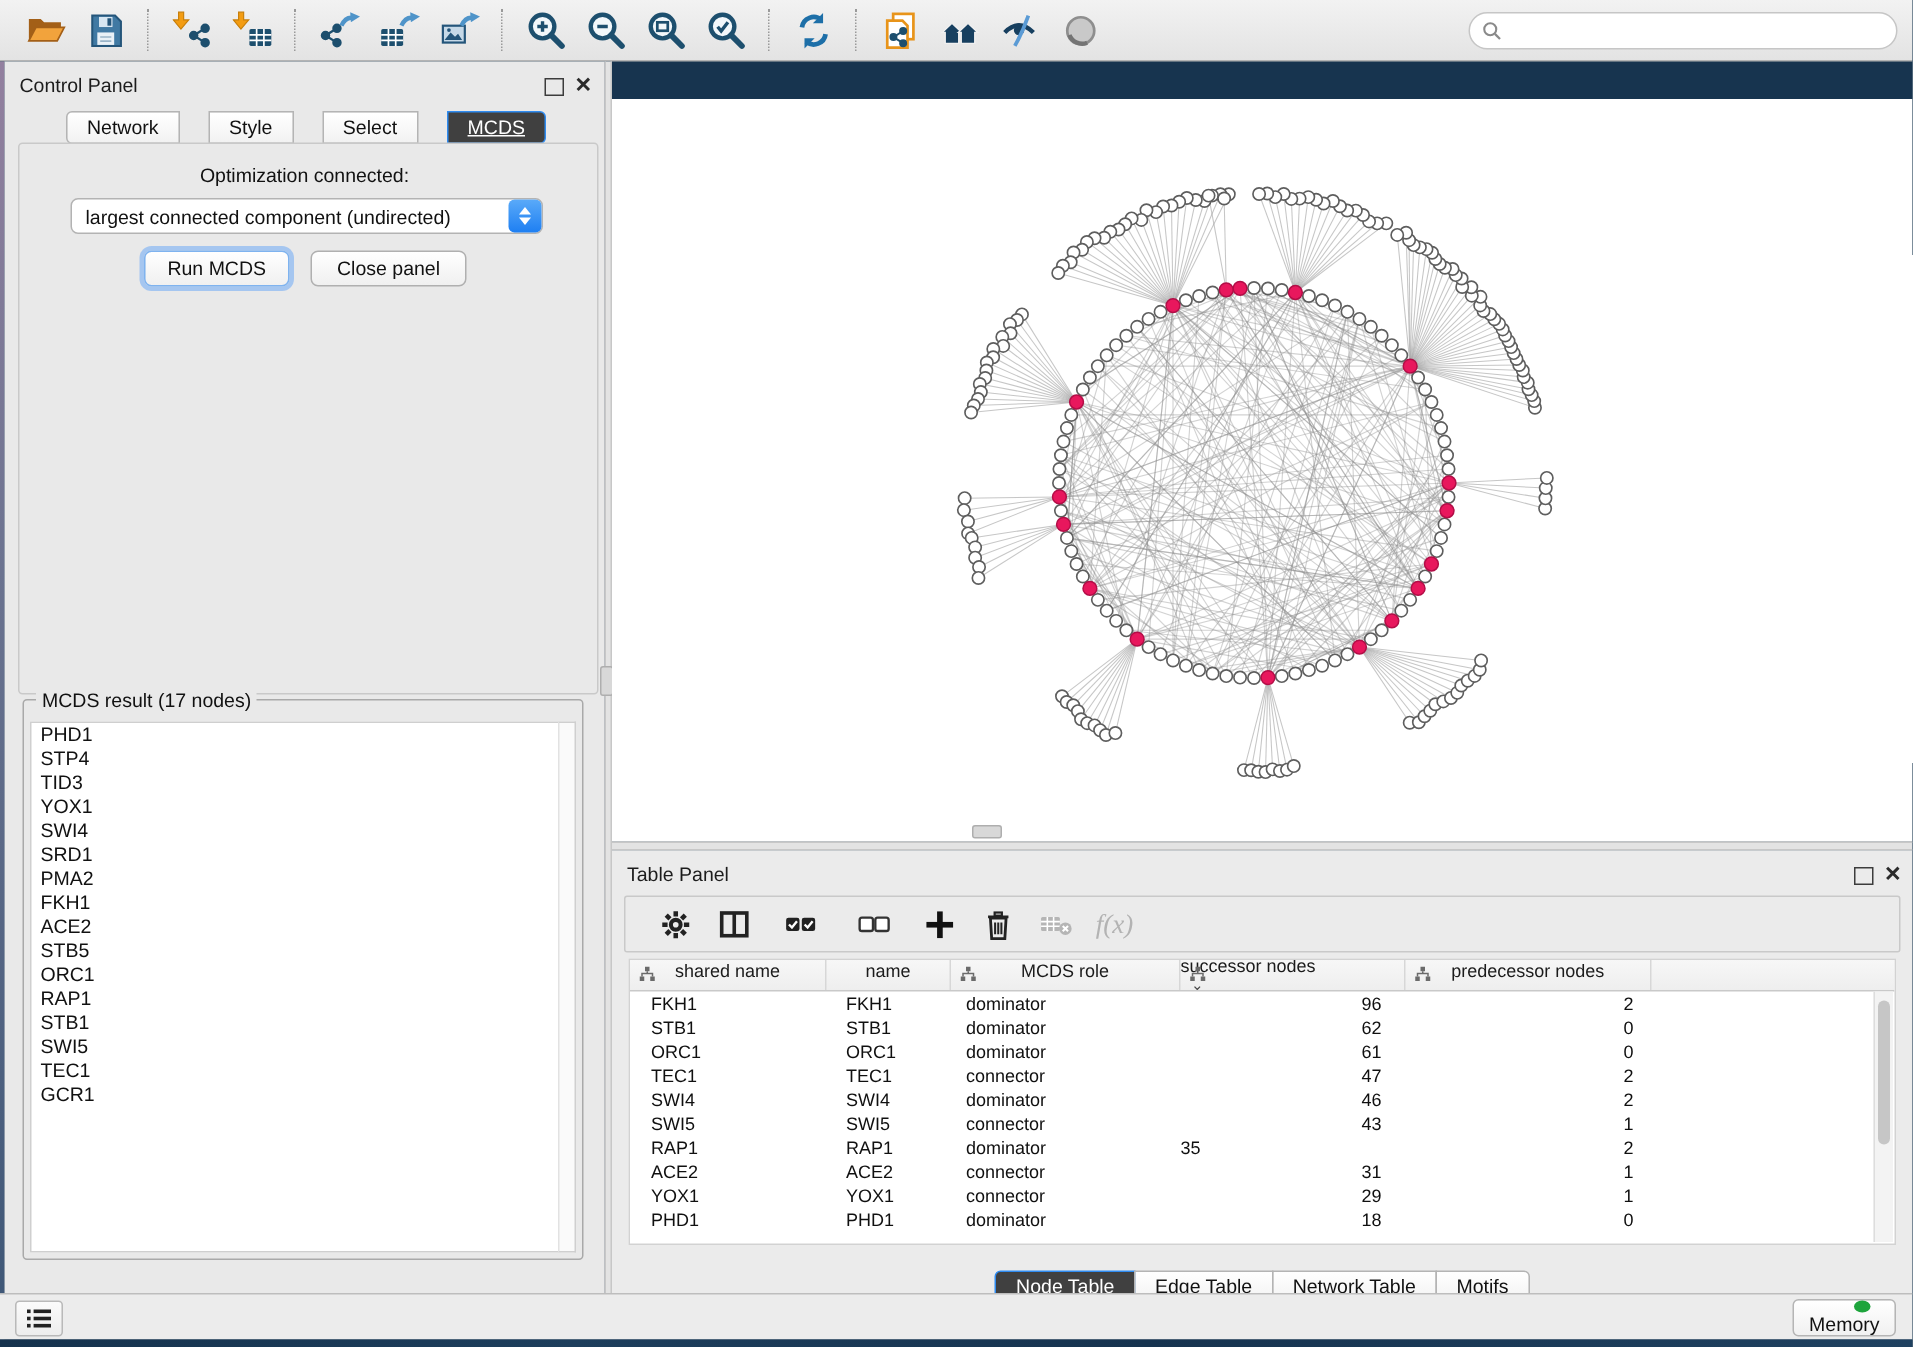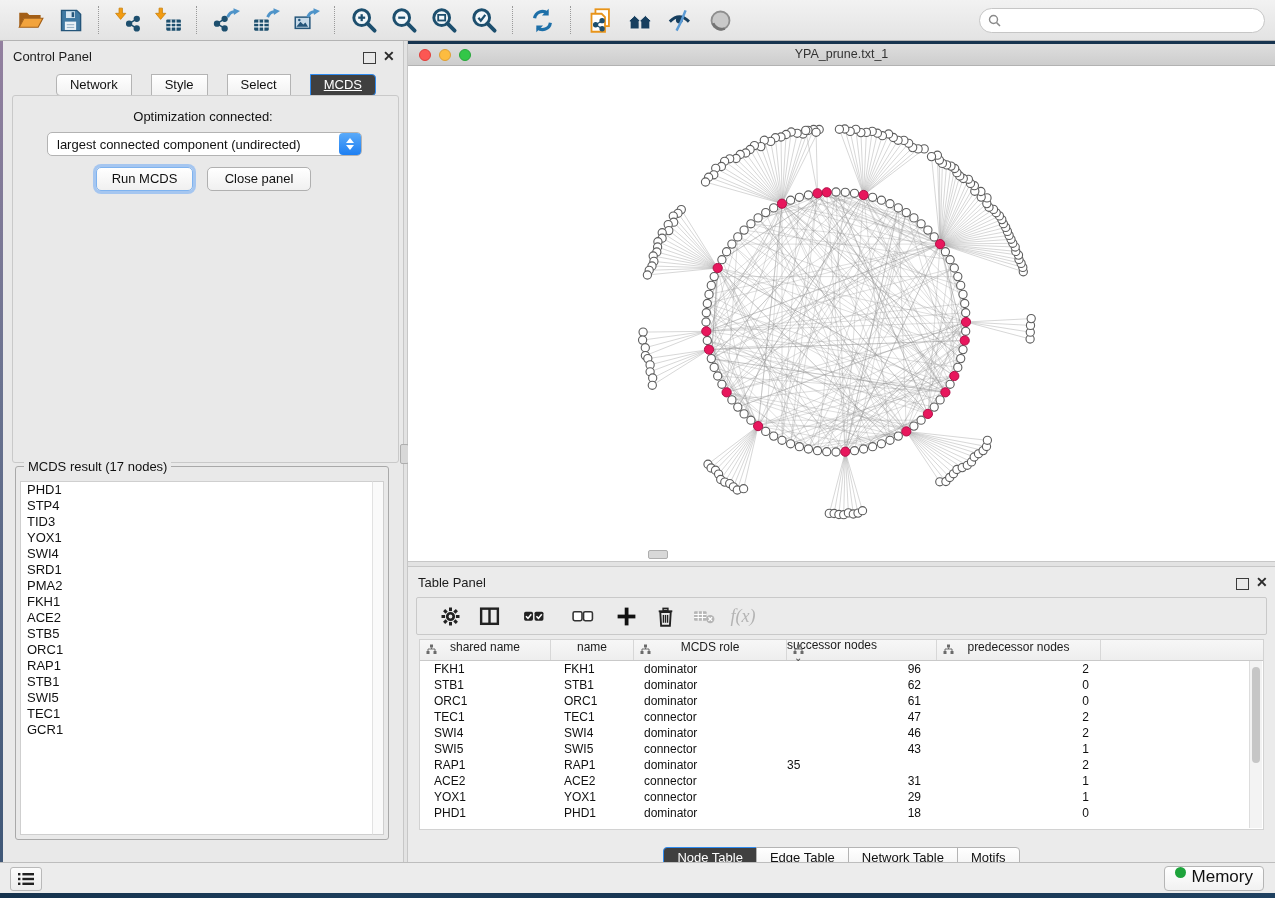--- a/index.html
+++ b/index.html
@@ -19,21 +19,21 @@
   
   .sliver-left{position:absolute;left:0;top:41px;width:3px;height:852px;background:linear-gradient(#93809f,#6b7390 40%,#3d5676);}
   .wallpaper-bottom{position:absolute;left:0;top:893px;width:1275px;height:5px;background:linear-gradient(90deg,#15324d,#1d3e5c 30%,#16334f 60%,#1f4160);}
 
   
   .control-panel{position:absolute;left:3px;top:41px;width:400px;height:821px;background:#e9e9e9;box-sizing:border-box;}
   .panel-title{position:absolute;left:10px;top:8px;font-size:13px;color:#1c1c1c;}
   .float-icon{position:absolute;width:11px;height:10px;border:1.5px solid #3c3c3c;top:11px;}
   .close-icon{position:absolute;top:8px;font-size:14px;font-weight:bold;color:#2b2b2b;line-height:14px;}
   .cp-float{left:360px;} .cp-close{left:380px;}
-  .tabs-row{position:absolute;left:13px;top:33px;width:100%;display:flex;justify-content:center;gap:20px;}
+  .tabs-row{position:absolute;left:1px;top:33px;width:100%;display:flex;justify-content:center;gap:20px;}
   .seg{border:1px solid #b4b4b4;background:linear-gradient(#ffffff,#f2f2f2);height:20px;line-height:20px;font-size:13px;padding:0 13px;margin-left:-1px;color:#111;}
   .seg.first{border-radius:4px 0 0 4px;margin-left:0;}
   .seg.last{border-radius:0 4px 4px 0;}
   .seg.active{background:#404040;border-color:#2f8bf0;color:#fff;text-decoration:underline;}
   .cp-pane{position:absolute;left:9px;top:54px;width:385px;height:366px;border:1px solid #c9c9c9;border-radius:3px;}
   .opt-label{position:absolute;left:0;top:68px;width:100%;text-align:center;font-size:13px;color:#111;}
   .dropdown{position:absolute;left:44px;top:91px;width:315px;height:24px;background:#fff;border:1px solid #b3b3b3;border-radius:5px;box-sizing:border-box;display:flex;align-items:center;}
   .dropdown .dd-text{flex:1;font-size:13px;color:#111;padding-left:9px;white-space:nowrap;overflow:hidden;}
   .dd-btn{width:22px;height:22px;margin-right:0px;border-radius:4px;background:linear-gradient(#5aaaf9,#1e7ff2);display:flex;flex-direction:column;align-items:center;justify-content:center;gap:2px;}
   .dd-up{width:0;height:0;border-left:4px solid transparent;border-right:4px solid transparent;border-bottom:5px solid #fff;}
@@ -80,21 +80,21 @@
   .th .sort{margin-left:7px;font-size:10px;color:#444;}
   .trow{display:flex;height:16px;line-height:16px;font-size:12px;color:#101010;}
   .td{box-sizing:border-box;overflow:hidden;white-space:nowrap;}
   .tscroll{position:absolute;right:1px;top:21px;width:12px;bottom:1px;background:#f3f3f3;border-left:1px solid #ddd;}
   .tthumb{position:absolute;left:1.5px;top:6px;width:8px;height:96px;background:#c6c6c6;border-radius:4px;}
   .tp-tabs{position:absolute;left:0;top:266px;width:100%;display:flex;justify-content:center;margin-top:14px;}
 
   
   .status-bar{position:absolute;left:0;top:862px;width:1275px;height:31px;background:#ececec;border-top:1px solid #bdbdbd;box-sizing:border-box;}
   .menu-btn{position:absolute;left:10px;top:4px;width:30px;height:22px;background:linear-gradient(#fbfbfb,#ededed);border:1px solid #b9b9b9;border-radius:3px;display:flex;align-items:center;justify-content:center;}
-  .memory-btn{position:absolute;right:11px;top:3px;height:23px;background:linear-gradient(#ffffff,#f1f1f1);border:1px solid #b5b5b5;border-radius:4px;display:flex;align-items:flex-start;padding:0 10px;font-size:17px;color:#111;}
+  .memory-btn{position:absolute;right:11px;top:3px;height:23px;background:linear-gradient(#ffffff,#f1f1f1);border:1px solid #b5b5b5;border-radius:4px;display:flex;align-items:flex-end;padding:0 10px;font-size:13px;color:#111;flex-direction:column;}
   .mem-dot{width:11px;height:11px;border-radius:50%;background:#1ea43c;margin-right:6px;}
 </style>
 </head>
 <body>
 
 <div id="app">
 
   <div class="toolbar">
     <div class="tb-icons" id="tb-icons">
         <div class="tbtn">
@@ -307,26 +307,20 @@
           <div class="item">TEC1</div>
           <div class="item">GCR1</div>
         </div>
       <div class="mcds-scroll"></div>
     </div>
   </div>
 
   <div class="v-divider"></div>
   <div class="v-handle"></div>
 
-  <div class="net-titlebar">
-    <div class="traffic t-red"></div>
-    <div class="traffic t-yellow"></div>
-    <div class="traffic t-green"></div>
-    <div class="net-title">YPA_prune.txt_1</div>
-  </div>
   <div class="net-canvas">
     <svg id="graph-svg" width="867" height="495" viewBox="0 0 867 495">
         <g class="chords">
           <line x1="532.1" y1="178.1" x2="557.7" y2="246.7"></line>
           <line x1="532.1" y1="178.1" x2="555.0" y2="283.6"></line>
           <line x1="532.1" y1="178.1" x2="382.6" y2="377.8"></line>
           <line x1="532.1" y1="178.1" x2="298.3" y2="265.3"></line>
           <line x1="532.1" y1="178.1" x2="323.9" y2="178.1"></line>
           <line x1="532.1" y1="178.1" x2="301.0" y2="228.4"></line>
           <line x1="532.1" y1="178.1" x2="437.3" y2="126.3"></line>

